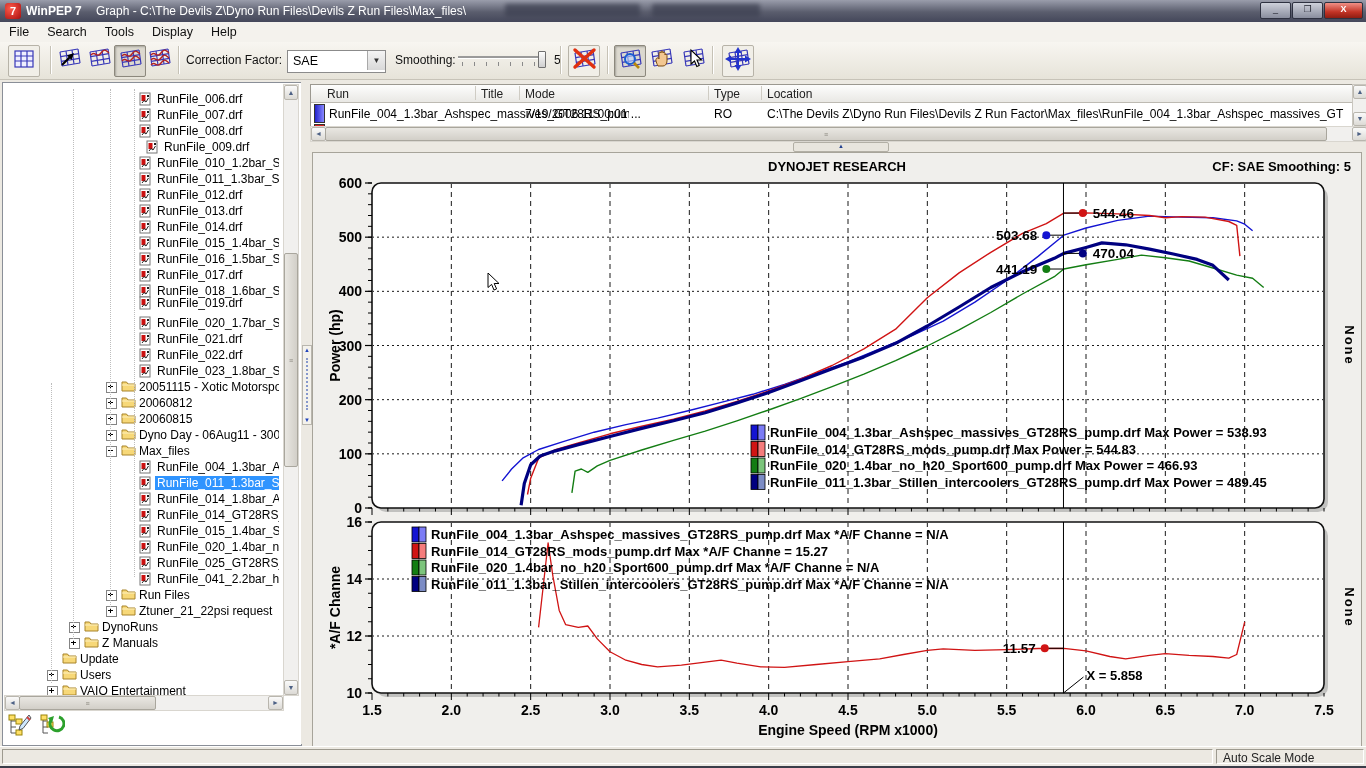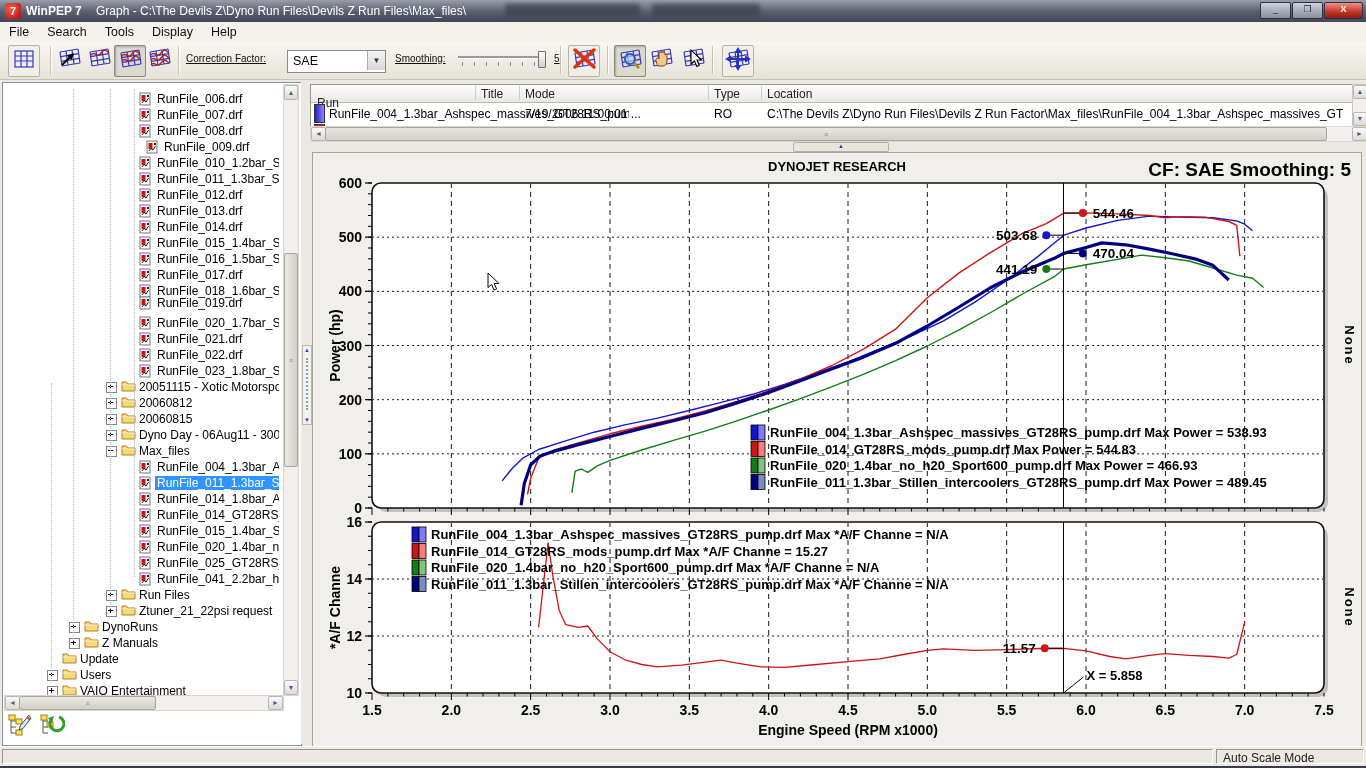--- a/index.html
+++ b/index.html
@@ -27,21 +27,21 @@
     border-bottom:1px solid #d6d2c8;font-size:12.5px;color:#111;}
   .menu-item{display:inline-block;padding:3px 9px 0 9px;height:17px;}
 
   
   .toolbar{position:absolute;left:0;top:42px;width:1366px;height:37px;
     background:linear-gradient(#f8f6f1,#e6e3d9);border-bottom:1px solid #c7c3b8;}
   .tbtn{position:absolute;top:3px;width:30px;height:30px;display:flex;align-items:center;justify-content:center;}
   .tbtn.boxed{border:1px solid #b7b3a8;background:#f1efe8;border-radius:2px;}
   .tbtn.pressed{border:1px solid #8c887d;background:#dcd9cf;border-radius:2px;box-shadow:inset 1px 1px 2px rgba(0,0,0,.25);}
   .tsep{position:absolute;top:4px;width:1px;height:28px;background:#c6c2b6;border-right:1px solid #fff;}
-  .tlabel{position:absolute;top:11px;font-size:10px;color:#111;text-decoration:underline;}
+  .tlabel{position:absolute;top:11px;font-size:12px;color:#111;}
   .tselect{position:absolute;left:287px;top:8px;width:97px;height:21px;background:#fff;
     border:1px solid #8b8b8b;font-size:12.5px;}
   .tselect .val{position:absolute;left:5px;top:3px;}
   .tselect .drop{position:absolute;right:0;top:0;width:17px;height:19px;
     background:linear-gradient(#f4f4f4,#d8d8d8);border-left:1px solid #a9a9a9;text-align:center;font-size:8px;line-height:19px;color:#333;}
   .slider{position:absolute;left:458px;top:9px;width:88px;height:18px;}
   .slider .track{position:absolute;left:0;top:5px;width:88px;height:2px;background:#9a9a9a;border-bottom:1px solid #fff;}
   .slider .tick{position:absolute;top:11px;width:1px;height:4px;background:#8a8a8a;}
   .slider .handle{position:absolute;right:0;top:0;width:6px;height:15px;background:linear-gradient(#fdfdfd,#cfcfcf);
     border:1px solid #707070;border-radius:1px;}
@@ -83,21 +83,21 @@
   .tvsb{position:absolute;left:1352px;top:84px;width:14px;height:41px;background:#f1f0ee;border:1px solid #c9c6bf;}
 
   
   .h-splitter{position:absolute;left:793px;top:142px;width:94px;height:8px;background:#e8e5dd;
     border:1px solid #b2afa5;border-radius:2px;font-size:6px;color:#22408f;line-height:6px;text-align:center;overflow:hidden;}
 
   
   .chart-panel{position:absolute;left:312px;top:152px;width:1048px;height:594px;background:#f0efec;
     border:1px solid #a7a49a;}
   .ch-center{position:absolute;left:0;top:6px;width:1048px;text-align:center;font-size:13px;font-weight:bold;color:#000;}
-  .ch-right{position:absolute;right:10px;top:6px;font-size:19px;font-weight:bold;color:#000;}
+  .ch-right{position:absolute;right:10px;top:6px;font-size:13px;font-weight:bold;color:#000;}
   #chartSvg{position:absolute;left:0;top:0;}
 
   
   .statusbar{position:absolute;left:0;top:746px;width:1366px;height:20px;background:#ece9e2;border-top:1px solid #fff;}
   .sseg{position:absolute;top:2px;height:15px;border:1px solid;border-color:#9d9a8f #fff #fff #9d9a8f;font-size:12px;color:#222;padding:1px 6px 0 6px;box-sizing:border-box;}
   .taskbar-strip{position:absolute;left:0;top:766px;width:1366px;height:2px;background:#3a3d49;}
 
   .ptr{position:absolute;pointer-events:none;}
 </style>
 </head>
@@ -629,21 +629,21 @@
   <div class="v-splitter">
     <div class="mini">
       <div class="tri" style="top:1px;">▲</div>
       <div class="dots"></div>
       <div class="tri" style="bottom:1px;">▼</div>
     </div>
   </div>
 
   <div class="table-area">
     <div class="thead" id="tableHead">
-        <div class="thcell" style="left:6px;margin-top:9px;">Run</div>
+        <div class="thcell" style="left:16px;">Run</div>
         <div class="thcell" style="left:170px;">Title</div>
         <div class="tdiv" style="left:164px;"></div>
         <div class="thcell" style="left:214px;">Mode</div>
         <div class="tdiv" style="left:208px;"></div>
         <div class="thcell" style="left:403px;">Type</div>
         <div class="tdiv" style="left:397px;"></div>
         <div class="thcell" style="left:456px;">Location</div>
         <div class="tdiv" style="left:450px;"></div>
       </div>
     <div class="tbody-row" id="tableRow">

